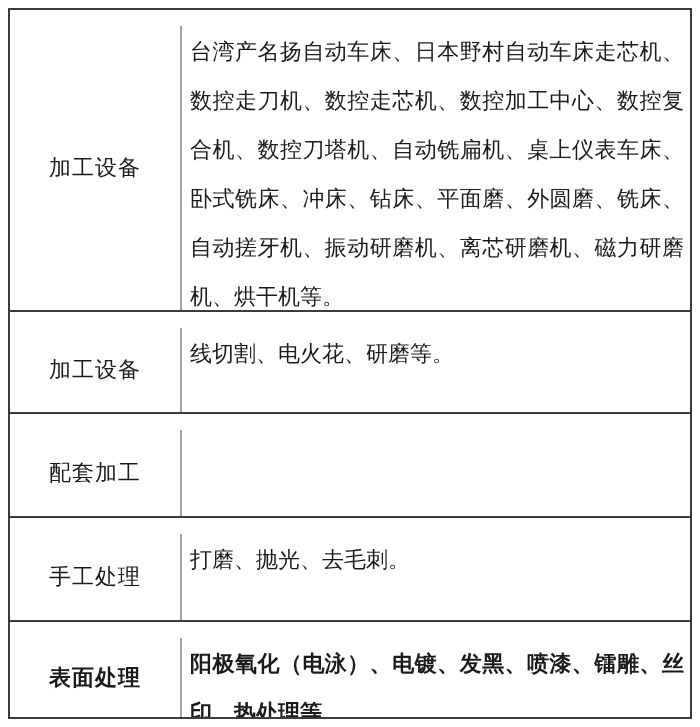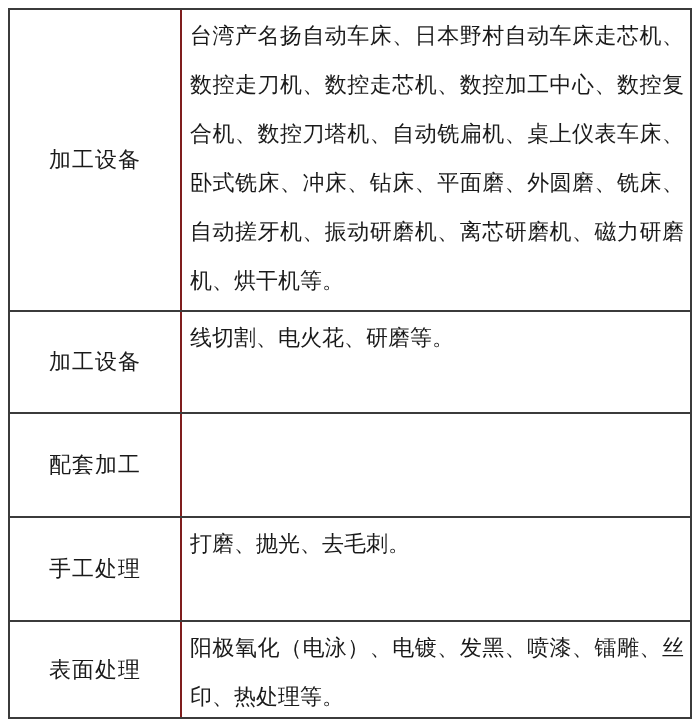--- a/index.html
+++ b/index.html
@@ -31,28 +31,29 @@
     display: flex;
     flex-direction: row;
     box-sizing: border-box;
     border-bottom: 2px solid #3b3b3b;
     overflow: hidden;
   }
   .row-0 { height: 302px; }
   .row-1 { height: 102px; }
   .row-2 { height: 104px; }
   .row-3 { height: 104px; }
-  .row-4 { flex: 1; border-bottom: none; }
+  .row-4 { flex: 1; border-bottom: none; font-weight: bold; }
   .cell {
     box-sizing: border-box;
+    margin-top: 16px;
   }
   .cell.label {
     flex: 0 0 172px;
     width: 172px;
-    border-right: 2px solid #7f1d1d;
+    border-right: 2px solid #a3a3a3;
     display: flex;
     align-items: center;
     justify-content: center;
     font-size: 22px;
     letter-spacing: 1px;
     text-align: center;
   }
   .cell.content {
     flex: 1;
     padding: 1px 6px 0 8px;

